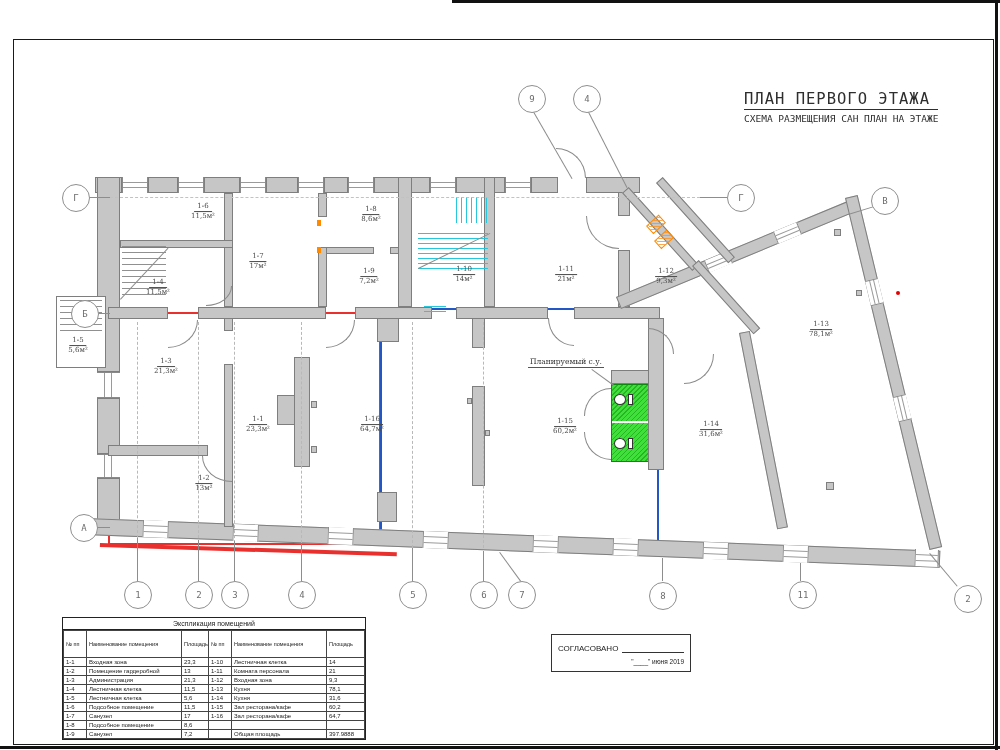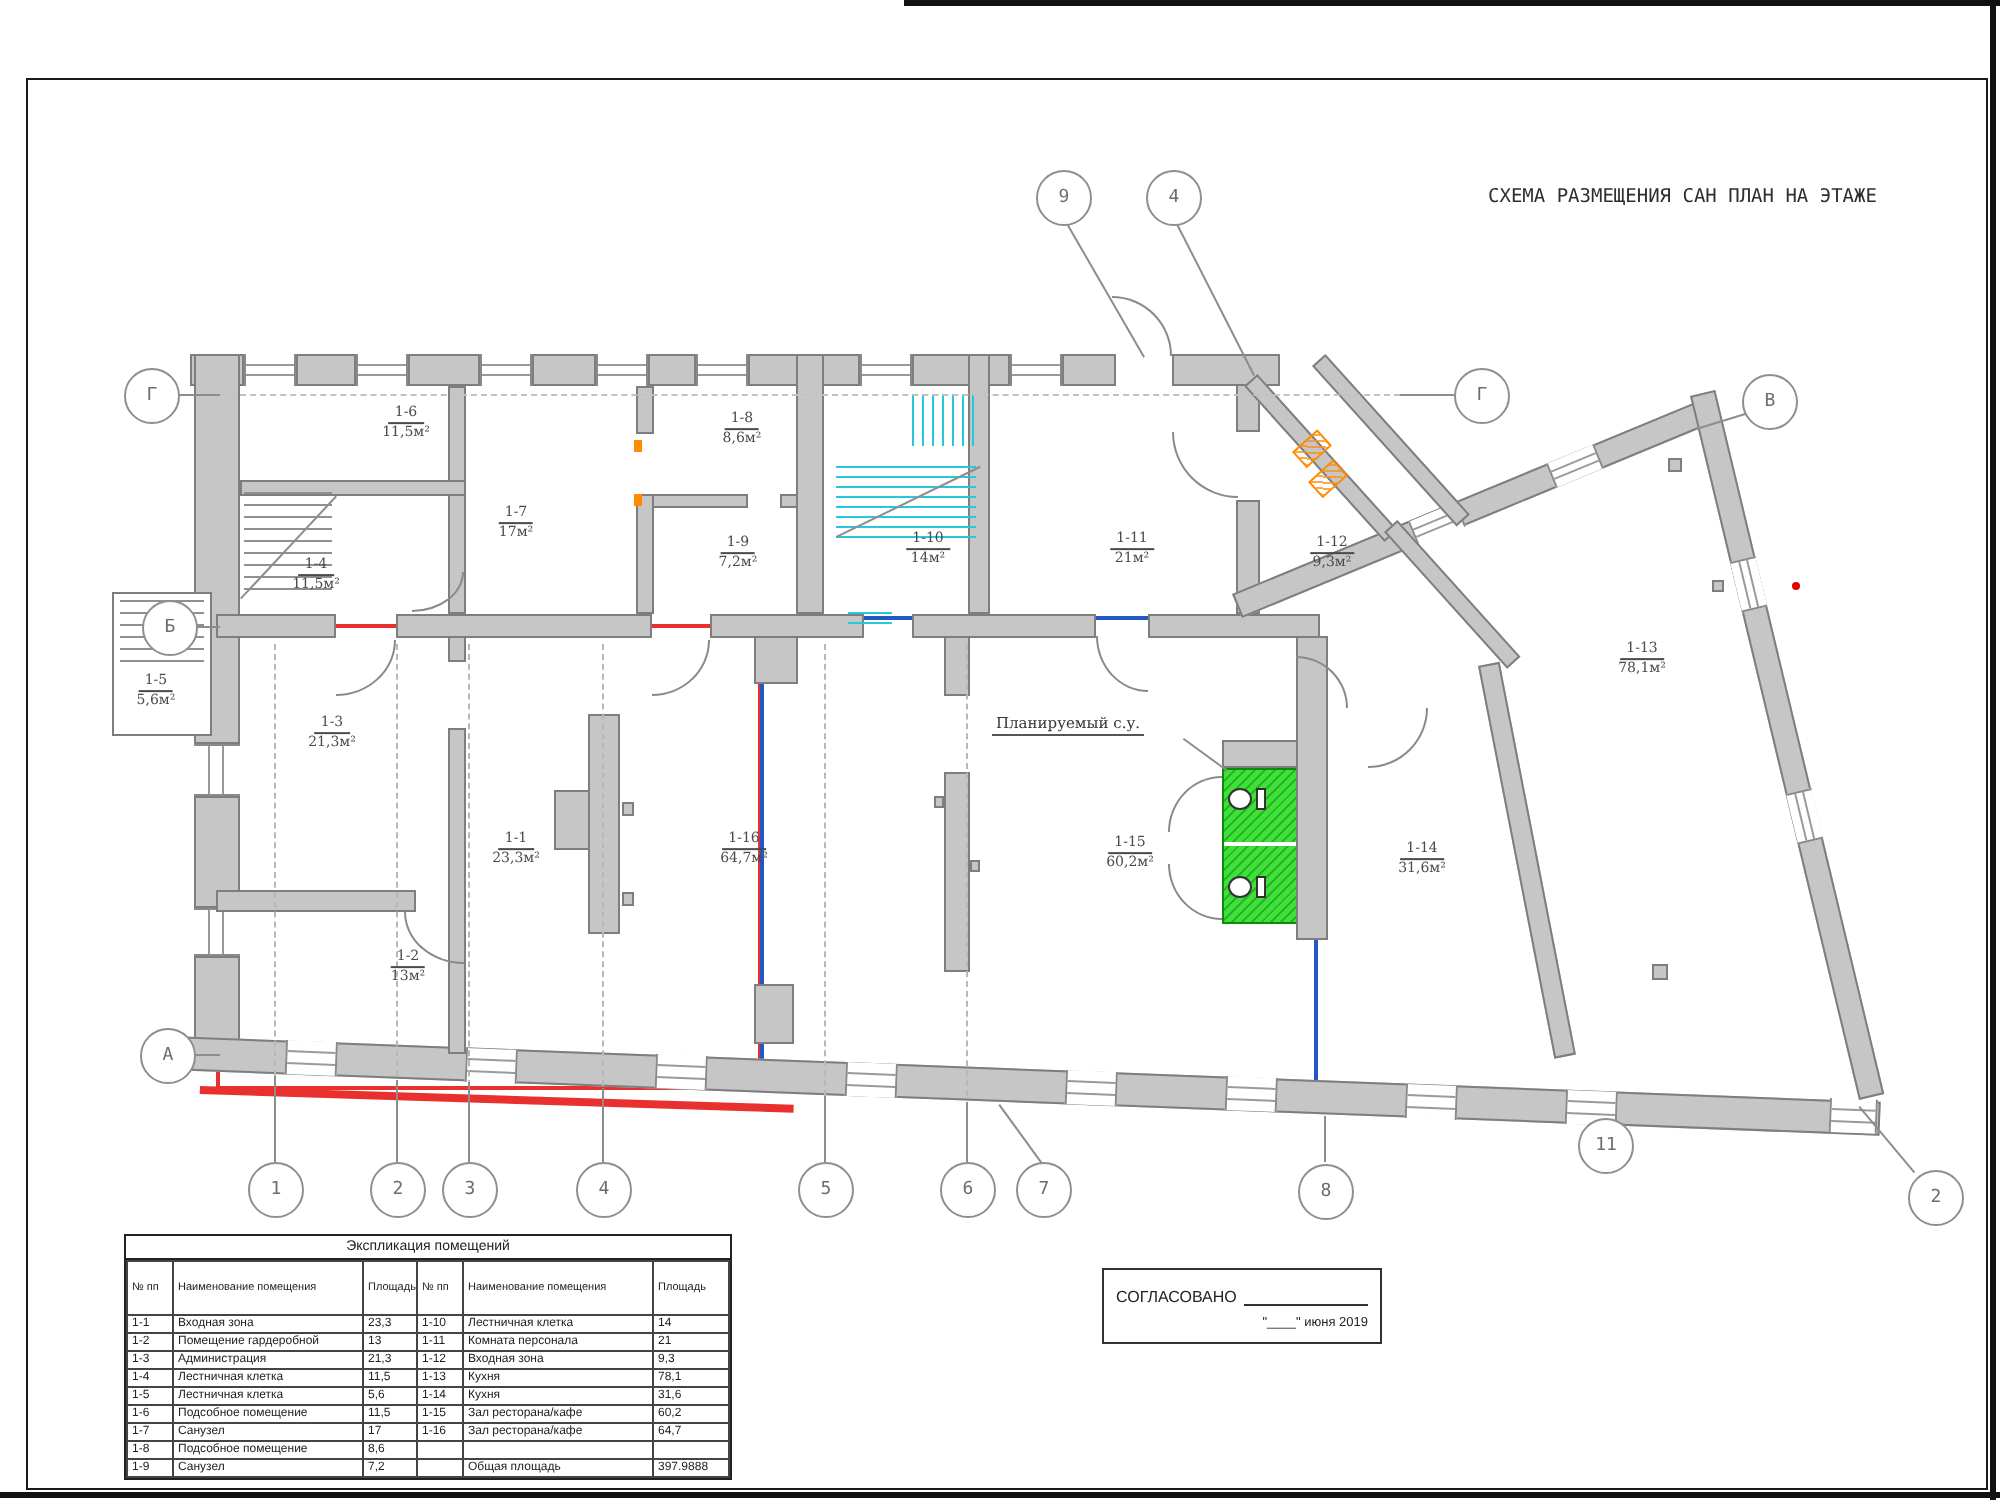--- a/index.html
+++ b/index.html
@@ -38,21 +38,21 @@
           font-family:"DejaVu Sans Mono",monospace}
   .room-label{position:absolute;transform:translate(-50%,-50%);text-align:center;color:#4a4a4a;
               font-size:7px;line-height:1.35;font-family:"DejaVu Serif",serif;white-space:nowrap}
   .room-label .rn{display:inline-block;border-bottom:1px solid #4a4a4a;padding:0 3px}
   .green{position:absolute;border:1.5px solid #0c8a0c;box-sizing:border-box;
          background-image:repeating-linear-gradient(135deg,rgba(10,125,10,.45) 0 1px,transparent 1px 3.5px)}
   .gpart{position:absolute;left:0;right:0;height:2px;background:#fff}
   .wc{position:absolute;width:19px;height:13px}
   .wc .tank{position:absolute;right:0;top:1px;width:5px;height:11px;background:#fff;border:1px solid #333;box-sizing:border-box}
   .wc .bowl{position:absolute;left:0;top:1px;width:12px;height:11px;background:#fff;border:1px solid #333;border-radius:50%;box-sizing:border-box}
-  .plabel{position:absolute;left:496px;top:357px;font-size:7.5px;color:#333;border-bottom:1px solid #555;
+  .plabel{position:absolute;left:528px;top:357px;font-size:7.5px;color:#333;border-bottom:1px solid #555;
           padding:0 2px 1px;font-family:"DejaVu Serif",serif;white-space:nowrap}
   .title{position:absolute;left:744px;top:90px;color:#2e2e2e;font-family:"DejaVu Sans Mono",monospace}
   .title .main{font-size:15.5px;letter-spacing:1px;border-bottom:1.5px solid #2e2e2e;padding-bottom:1px;white-space:nowrap}
   .title .sub{font-size:9.5px;margin-top:3px;white-space:nowrap}
   .expl{position:absolute;left:62px;top:617px;width:304px;border:1.5px solid #222;background:#fff;font-size:6px;color:#222;box-sizing:border-box}
   .expl .ttl{border-bottom:1px solid #222;text-align:center;font-size:7px;padding:2px 0}
   .expl table{border-collapse:collapse;width:100%;table-layout:fixed}
   .expl td,.expl th{border:1px solid #444;padding:0 2px;overflow:hidden;white-space:nowrap;font-weight:normal;height:8px;text-align:left}
   .expl th{font-size:5.5px;height:26px}
   .appr{position:absolute;left:551px;top:634px;width:140px;height:38px;border:1px solid #333;box-sizing:border-box;
@@ -65,20 +65,21 @@
 </style>
 </head>
 <body>
 
 <div class="sheet" style="left:452px;top:0;width:548px;height:3px"></div>
 <div class="sheet" style="left:995px;top:0;width:3px;height:750px"></div>
 <div class="sheet" style="left:0;top:746px;width:1000px;height:3px"></div>
 <div class="frame"></div>
 
 <div class="title">
+  <div class="main">ПЛАН ПЕРВОГО ЭТАЖА</div>
   <div class="sub">СХЕМА РАЗМЕЩЕНИЯ САН ПЛАН НА ЭТАЖЕ</div>
 </div>
 
 <div id="plan" class="abs" style="left:0;top:0;width:1000px;height:750px">
 
   <div class="outline" id="redrect" style="left: 108px; top: 312px; width: 273px; height: 233px; border-width: 2.5px; border-color: rgb(232, 49, 46);"></div>
   <div class="slope" id="redline" style="left: 100px; top: 543px; width: 297px; height: 3.5px; transform: rotate(1.8deg); background-color: rgb(232, 49, 46);"></div>
 
   <div class="outline" id="bluerect" style="left: 380px; top: 308px; width: 279px; height: 234px; border-width: 2.5px; border-color: rgb(34, 87, 197);"></div>
   <div class="slope" id="blueline" style="left: 371px; top: 540px; width: 315px; height: 3.5px; transform: rotate(1.8deg); background-color: rgb(34, 87, 197);"></div>
@@ -243,21 +244,21 @@
     <div class="bubble" style="left: 71px; top: 300px;">Б</div>
     <div class="bubble" style="left: 70px; top: 514px;">А</div>
     <div class="bubble" style="left: 124px; top: 581px;">1</div>
     <div class="bubble" style="left: 185px; top: 581px;">2</div>
     <div class="bubble" style="left: 221px; top: 581px;">3</div>
     <div class="bubble" style="left: 288px; top: 581px;">4</div>
     <div class="bubble" style="left: 399px; top: 581px;">5</div>
     <div class="bubble" style="left: 470px; top: 581px;">6</div>
     <div class="bubble" style="left: 508px; top: 581px;">7</div>
     <div class="bubble" style="left: 649px; top: 582px;">8</div>
-    <div class="bubble" style="left: 789px; top: 559px;">11</div>
+    <div class="bubble" style="left: 789px; top: 581px;">11</div>
     <div class="bubble" style="left: 954px; top: 585px;">2</div>
   </div>
 
 <div class="expl">
   <div class="ttl">Экспликация помещений</div>
   <table>
     <colgroup>
       <col style="width:23px">
         <col style="width:95px">
         <col style="width:27px">

